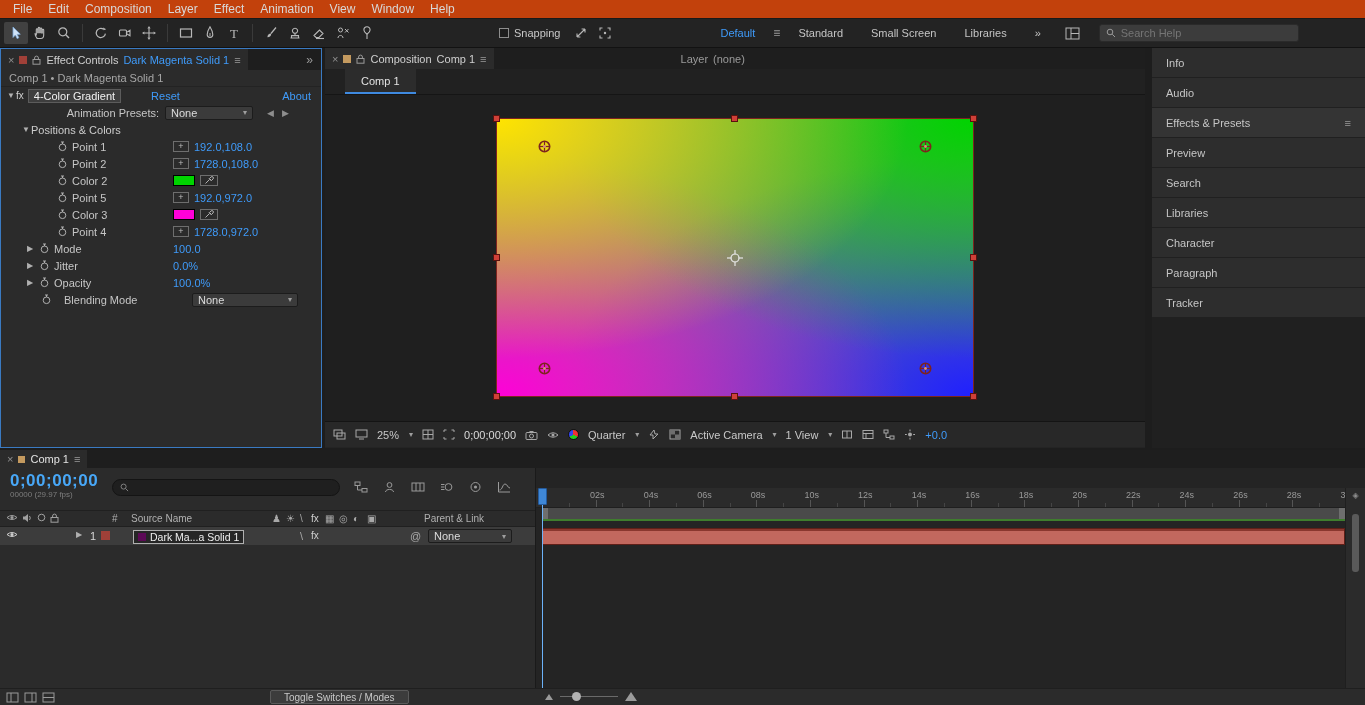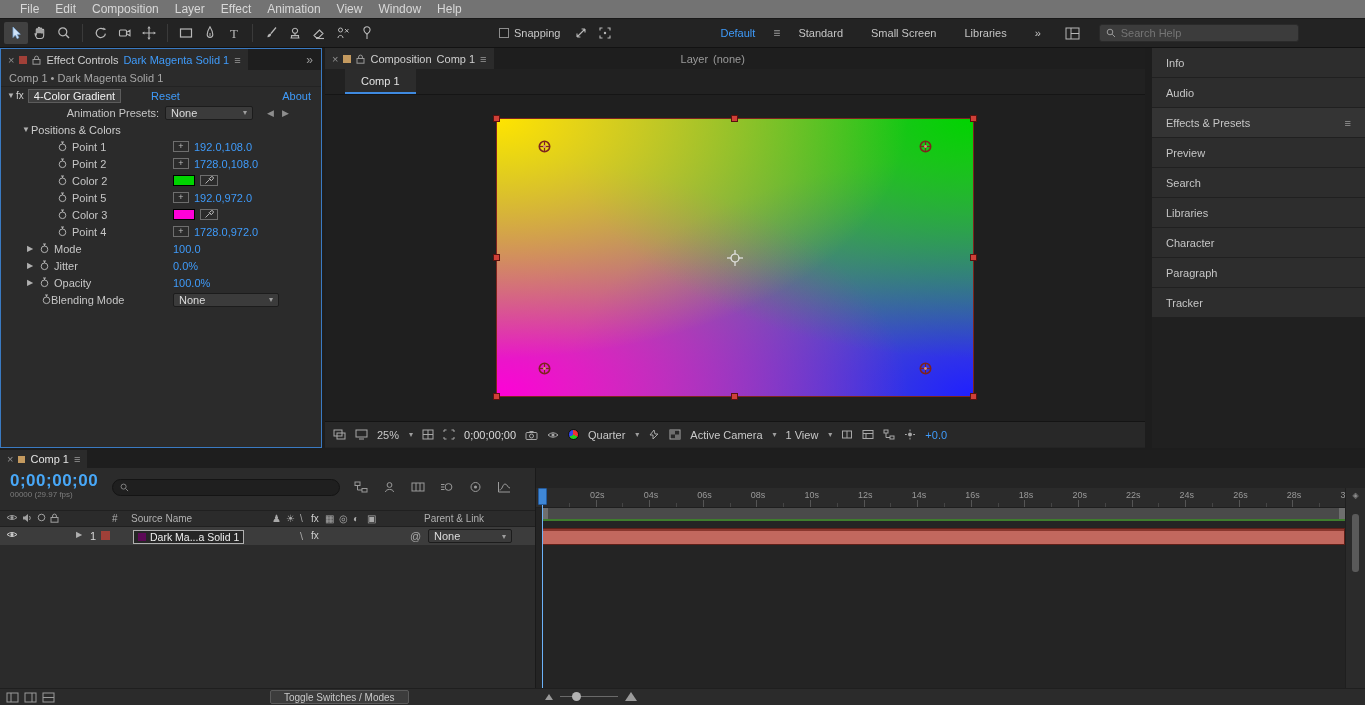--- a/index.html
+++ b/index.html
@@ -9,22 +9,22 @@
 }
 *{margin:0;padding:0;box-sizing:border-box}
 html,body{width:1365px;height:705px;overflow:hidden;background:var(--bg0);
   font-family:"Liberation Sans",sans-serif;font-size:11px;color:var(--txt)}
 body{position:relative}
 .abs{position:absolute}
 svg{display:block}
 .icon{display:inline-flex;align-items:center;justify-content:center;flex:0 0 auto}
 
 
-#menubar{position:absolute;left:0;top:0;width:1365px;height:19px;background:#737373;
-  display:flex;align-items:center;padding-left:12px;border-bottom:1px solid #191919}
+#menubar{position:absolute;left:0;top:0;width:1365px;height:19px;background:#c2410c;
+  display:flex;align-items:center;padding-left:5px;border-bottom:1px solid #191919}
 #menubar .mi{padding:0 8px;font-size:12px;color:#d8d8d8;cursor:default}
 
 
 #toolbar{position:absolute;left:0;top:19px;width:1365px;height:29px;background:#232323;
   display:flex;align-items:center;border-bottom:1px solid #121212;padding:0 4px}
 .tool{width:24px;height:22px;display:flex;align-items:center;justify-content:center;border-radius:2px}
 .tool.active{background:#414141}
 .vsep{width:1px;height:18px;background:#3a3a3a;margin:0 6px}
 #snapwrap{display:flex;align-items:center;gap:5px;margin-left:120px;color:#c8c8c8}
 .checkbox{width:10px;height:10px;border:1px solid #8d8d8d;background:#1e1e1e;display:inline-block}
@@ -48,21 +48,21 @@
 .tab-ovf{margin-left:auto;align-self:center;color:#9a9a9a;padding-right:8px;font-size:12px}
 #ec-crumb{height:17px;line-height:17px;padding-left:8px;color:#a6a6a6;border-bottom:1px solid #232323}
 .prow{height:17px;display:flex;align-items:center}
 #fx-head .fxname{background:#3e3e3e;border:1px solid #5c5c5c;color:#f0f0f0;padding:0 5px;height:14px;
   display:flex;align-items:center;margin-left:4px}
 .tw{font-size:8px;color:#b0b0b0;width:10px;text-align:center}
 .fxlit{color:#cfcfcf;font-size:10px}
 .bluetx{color:var(--blue)}
 .pl{width:172px;display:flex;align-items:center;gap:5px;padding-left:57px;color:#c6c6c6}
 .pl2{width:172px;display:flex;align-items:center;gap:5px;padding-left:24px;color:#c6c6c6}
-.pl3{width:172px;display:flex;align-items:center;gap:0;padding-left:41px;color:#c6c6c6}
+.pl3{width:191px;display:flex;align-items:center;gap:13px;padding-left:41px;color:#c6c6c6}
 .pv{display:flex;align-items:center;gap:5px}
 .ptbox{width:16px;height:11px;border:1px solid #6e6e6e;display:flex;align-items:center;
   justify-content:center;color:#bdbdbd;font-size:9px;line-height:1}
 .swatch{width:22px;height:11px;border:1px solid #000}
 .dropbox{width:18px;height:11px;border:1px solid #6e6e6e;display:flex;align-items:center;justify-content:center}
 .dd{background:#3b3b3b;border:1px solid #1c1c1c;border-radius:2px;height:14px;display:flex;
   align-items:center;justify-content:space-between;padding:0 5px;color:#dcdcdc}
 .chev{font-size:8px;color:#9e9e9e;margin-left:6px}
 .navarrows{color:#8e8e8e;margin-left:14px;letter-spacing:8px;font-size:9px}
 

